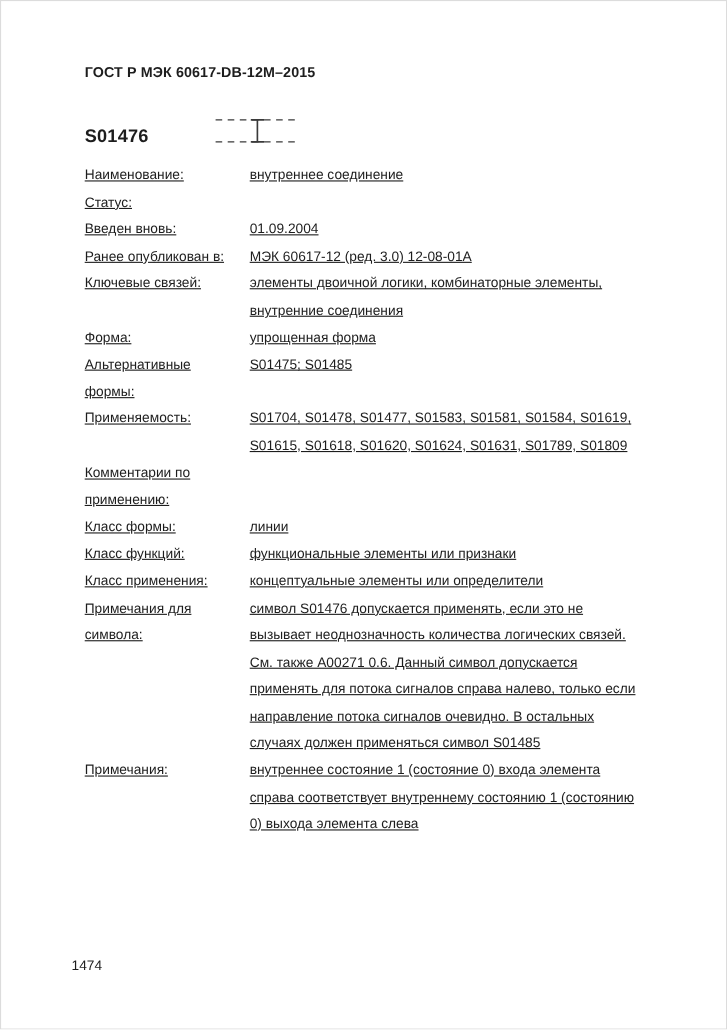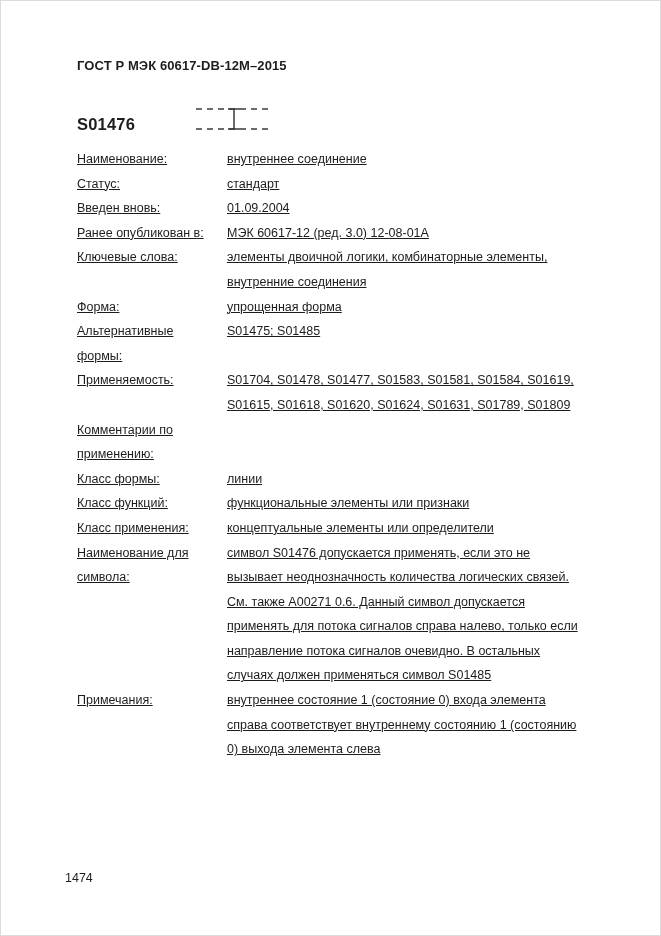--- a/index.html
+++ b/index.html
@@ -74,32 +74,31 @@
     </div>
   </div>
 
   <div class="fields">
     <div class="field-row">
       <div class="field-label">Наименование:</div>
       <div class="field-value">внутреннее соединение</div>
     </div>
     <div class="field-row">
       <div class="field-label">Статус:</div>
-      <div class="field-value">стандарт</div>
     </div>
     <div class="field-row">
       <div class="field-label">Введен вновь:</div>
       <div class="field-value">01.09.2004</div>
     </div>
     <div class="field-row">
       <div class="field-label">Ранее опубликован в:</div>
       <div class="field-value">МЭК 60617-12 (ред. 3.0) 12-08-01A</div>
     </div>
     <div class="field-row">
-      <div class="field-label">Ключевые слова:</div>
+      <div class="field-label">Ключевые связей:</div>
       <div class="field-value">элементы двоичной логики, комбинаторные элементы, внутренние соединения</div>
     </div>
     <div class="field-row">
       <div class="field-label">Форма:</div>
       <div class="field-value">упрощенная форма</div>
     </div>
     <div class="field-row">
       <div class="field-label">Альтернативные формы:</div>
       <div class="field-value">S01475; S01485</div>
     </div>
@@ -116,21 +115,21 @@
     </div>
     <div class="field-row">
       <div class="field-label">Класс функций:</div>
       <div class="field-value">функциональные элементы или признаки</div>
     </div>
     <div class="field-row">
       <div class="field-label">Класс применения:</div>
       <div class="field-value">концептуальные элементы или определители</div>
     </div>
     <div class="field-row">
-      <div class="field-label">Наименование для символа:</div>
+      <div class="field-label">Примечания для символа:</div>
       <div class="field-value">символ S01476 допускается применять, если это не вызывает неоднозначность количества логических связей. См. также A00271 0.6. Данный символ допускается применять для потока сигналов справа налево, только если направление потока сигналов очевидно. В остальных случаях должен применяться символ S01485</div>
     </div>
     <div class="field-row">
       <div class="field-label">Примечания:</div>
       <div class="field-value">внутреннее состояние 1 (состояние 0) входа элемента справа соответствует внутреннему состоянию 1 (состоянию 0) выхода элемента слева</div>
     </div>
   </div>
 
   <div class="page-footer">1474</div>
 

